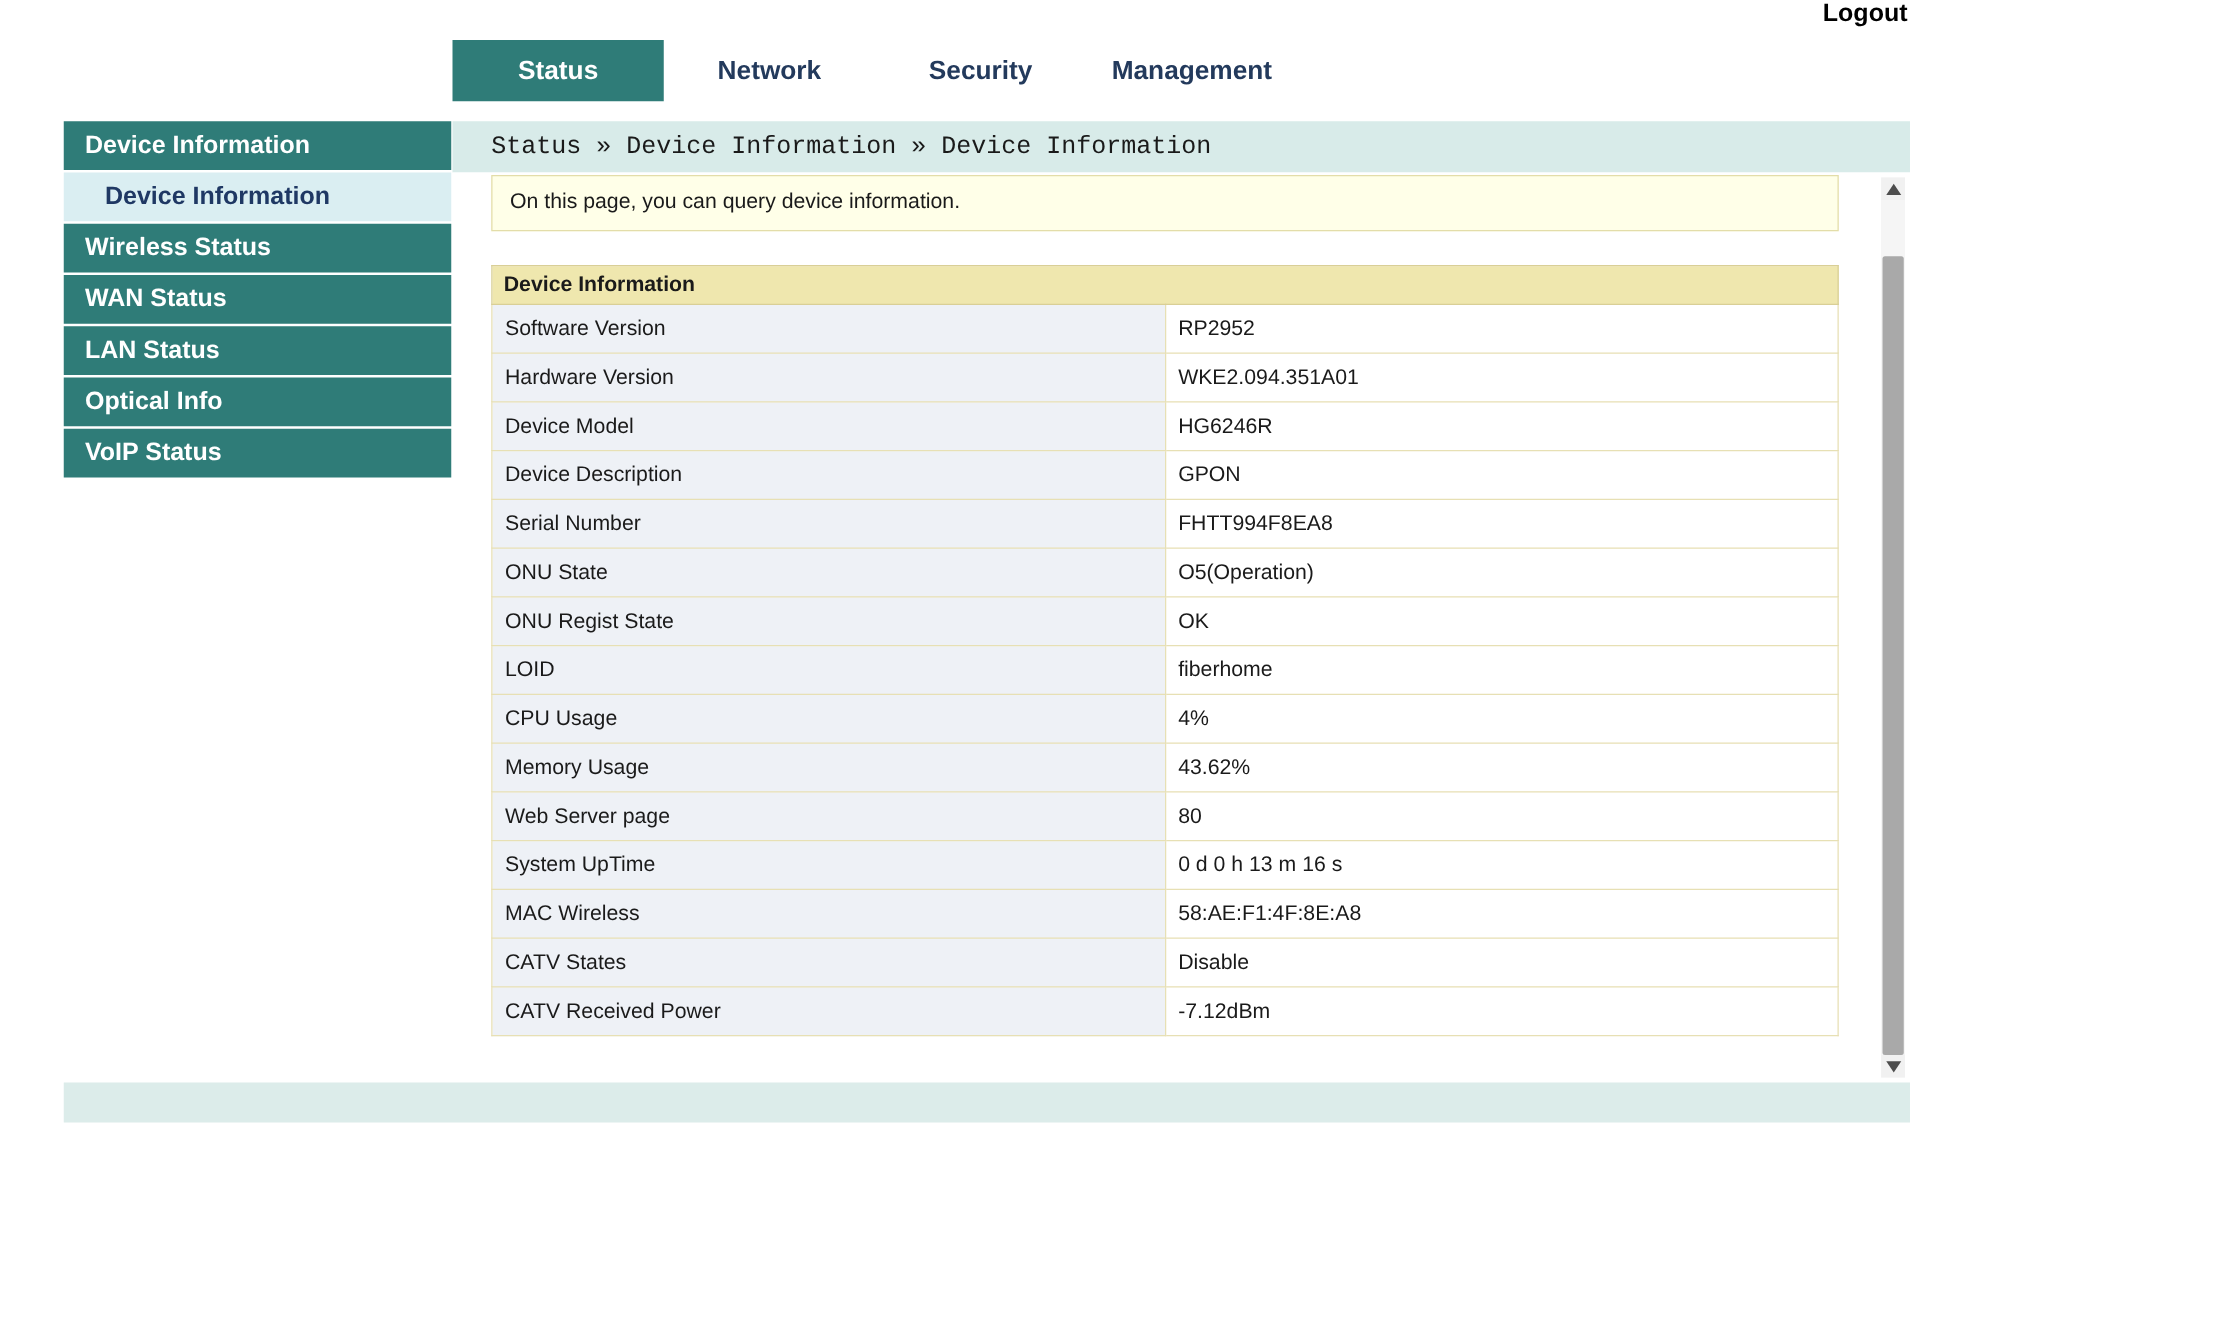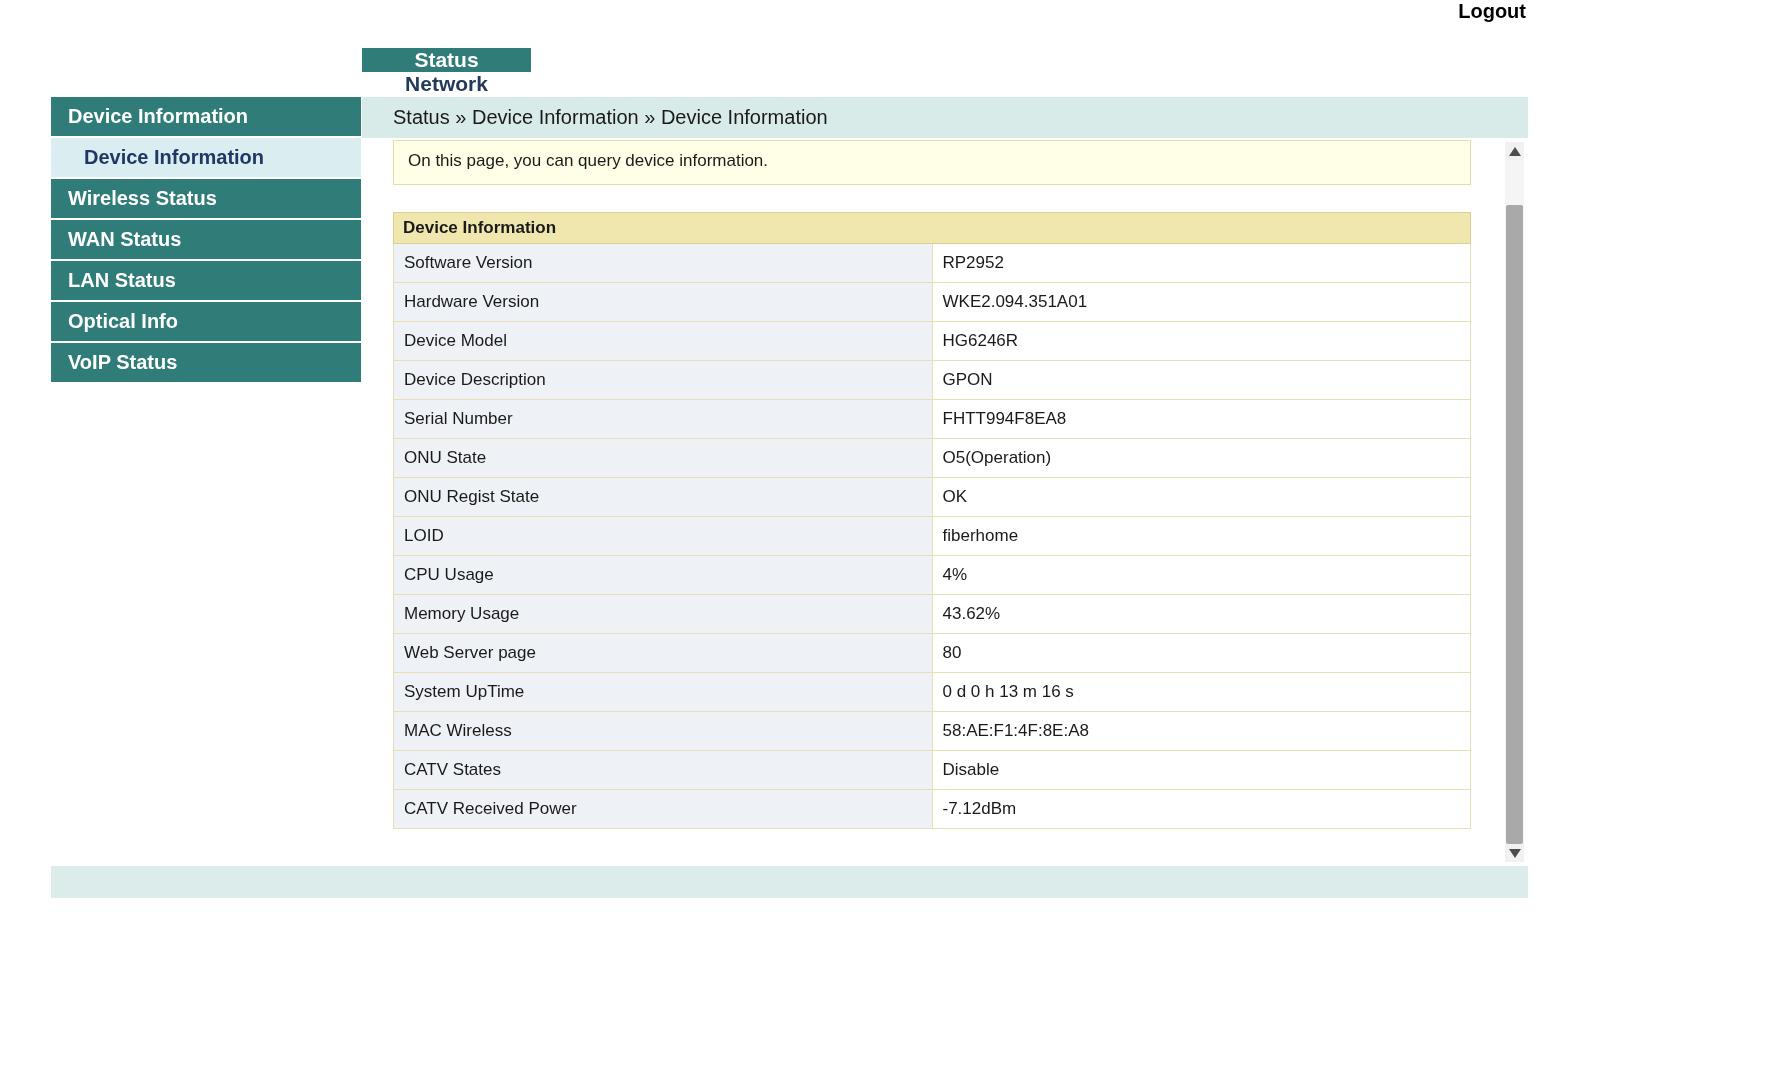--- a/index.html
+++ b/index.html
@@ -10,34 +10,34 @@
     overflow: hidden;
   }
   .page { position: relative; width: 1477px; height: 794px; margin-left: 51px; }
 
   .logout {
     position: absolute; top: 0; right: 2px;
     font-size: 20px; font-weight: bold; color: #000;
     text-decoration: none; cursor: pointer;
   }
 
-  .tabs { position: absolute; top: 48px; left: 311px; height: 49px; display: flex; flex-direction: column; }
+  .tabs { position: absolute; top: 32px; left: 311px; height: 49px; display: flex; }
   .tab {
     width: 169px; height: 49px;
     display: flex; align-items: center; justify-content: center;
     font-size: 21px; font-weight: bold; color: var(--tab_text);
     cursor: pointer; background: transparent;
   }
   .tab.active { background: var(--teal); color: #ffffff; }
 
   .breadcrumb {
     position: absolute; top: 97px; left: 311px; width: 1166px; height: 41px;
     background: var(--breadcrumb_bg);
     display: flex; align-items: center; padding-left: 31px;
-    font-size: 20px; color: #1a1a1a;
+    font-size: 20px; color: #1a1a1a; font-family: Liberation Mono, monospace;
   }
 
   .sidebar { position: absolute; top: 97px; left: 0; width: 310px; }
   .side-item {
     height: 39px; margin-bottom: 2px;
     background: var(--teal); color: #ffffff;
     font-size: 20px; font-weight: bold;
     display: flex; align-items: center; padding-left: 17px;
     cursor: pointer;
   }

